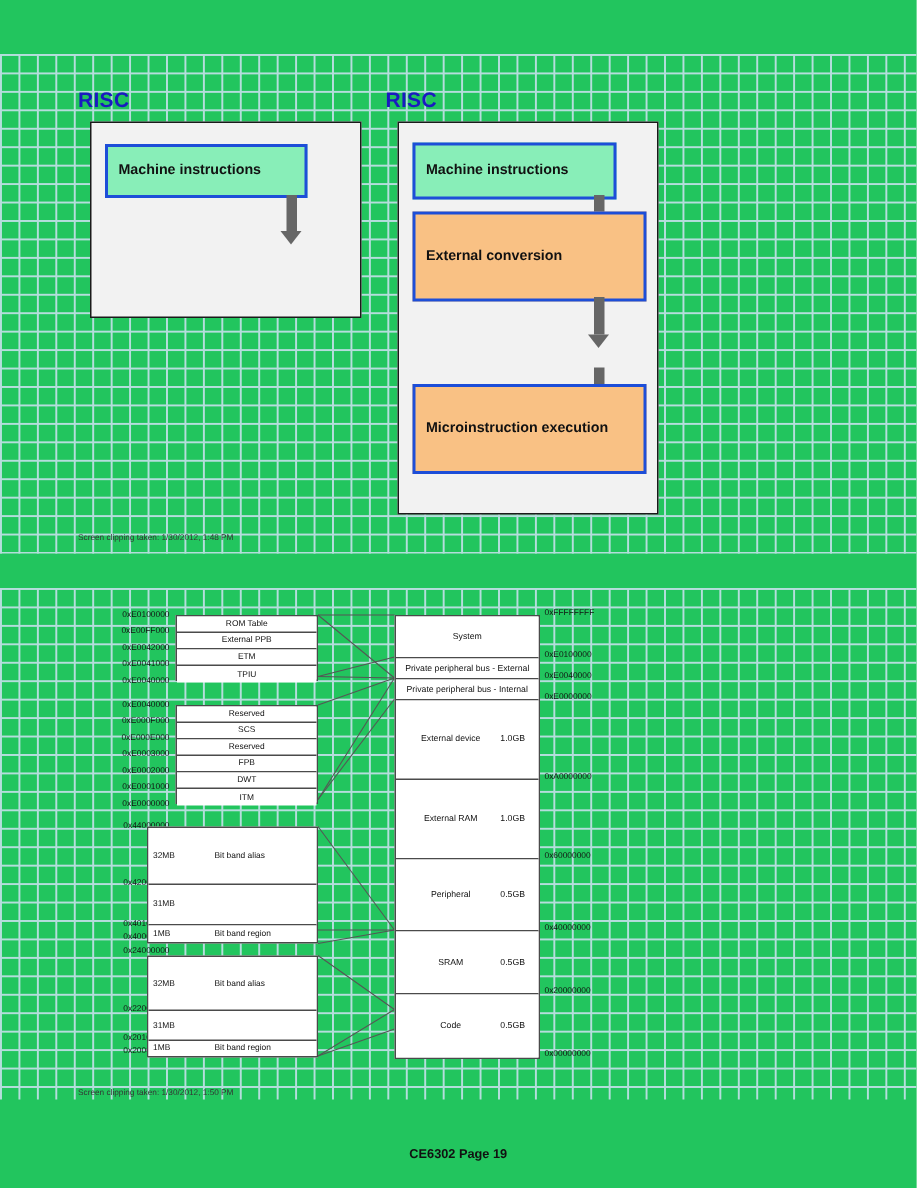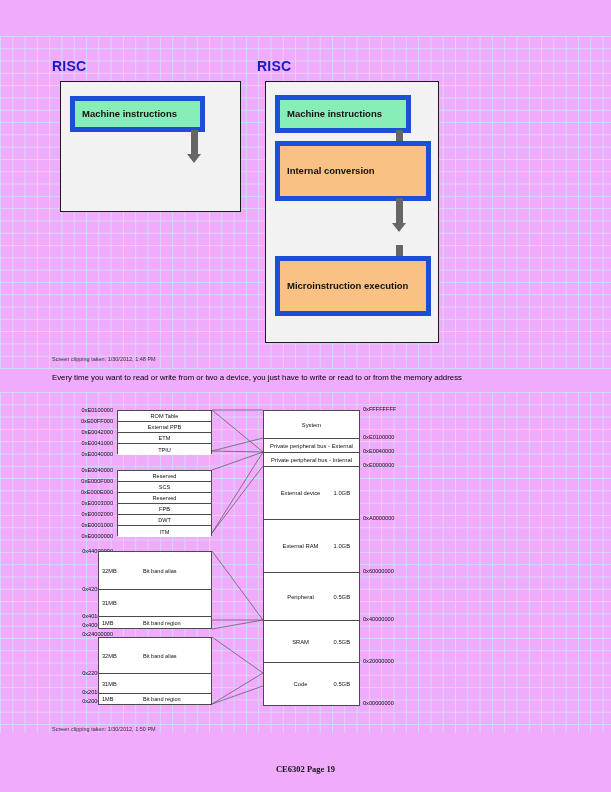--- a/index.html
+++ b/index.html
@@ -4,21 +4,21 @@
 <style>
   html,body{margin:0;padding:0;}
   body{
     width:611px;height:792px;
     background:#ffffff;
     font-family:"Liberation Sans", sans-serif;
     position:relative;
     overflow:hidden;
   }
   
-  #page{position:absolute;left:0;top:0;width:611px;height:792px;background:#f0abfc;}
+  #page{position:absolute;left:0;top:0;width:611px;height:792px;background:#22c55e;}
   .grid{
     position:absolute;
     background-image:
       linear-gradient(to right, #cfe2f3 1px, transparent 1px),
       linear-gradient(to bottom, #cfe2f3 1px, transparent 1px);
     background-size:12.3px 12.3px;
     opacity:.85;
   }
   #grid-top{left:0;top:36px;width:611px;height:333px;}
   #grid-bottom{left:0;top:392px;width:611px;height:341px;}
@@ -26,21 +26,21 @@
   
   .clip-title{
     position:absolute;color:#1a1ac0;font-weight:bold;font-size:14px;
     letter-spacing:.2px;
   }
   .panel{
     position:absolute;background:#f2f2f2;border:1.5px solid #1a1a1a;
     box-sizing:border-box;
   }
   .blk{
-    position:absolute;box-sizing:border-box;border:5px solid #1d4ed8;
+    position:absolute;box-sizing:border-box;border:2px solid #1d4ed8;
     font-size:9.5px;font-weight:bold;color:#111;
     display:flex;align-items:center;
     padding-left:7px;line-height:1.25;
   }
   .green{background:#88eeb8;}
   .orange{background:#f9c184;}
   .arrow{position:absolute;}
   .arrow .shaft{position:absolute;background:#666666;width:7px;left:4px;top:0;}
   .arrow .head{
     position:absolute;width:0;height:0;left:0;
@@ -50,21 +50,21 @@
 
   .clip-note{
     position:absolute;font-size:5.5px;color:#333;white-space:nowrap;
     font-family:"Liberation Sans", sans-serif;
   }
   .body-line{
     position:absolute;font-size:7.8px;color:#000;white-space:nowrap;
   }
   .footer{
     position:absolute;width:611px;text-align:center;
-    font-family:Liberation Serif, serif;
+    font-family:Liberation Sans, sans-serif;
     font-size:8.5px;font-weight:bold;color:#111;
   }
 
   
   .mm-box{
     position:absolute;box-sizing:border-box;
     border:1px solid #4a4a4a;background:#fff;
   }
   .mm-row{
     position:absolute;box-sizing:border-box;
@@ -114,35 +114,34 @@
       <div class="head" style="top:24px;"></div>
     </div>
   </div>
 
   <div class="panel" style="left:265px;top:81px;width:174px;height:262px;">
     <div class="blk green" style="left:9px;top:13px;width:136px;height:38px;">Machine instructions</div>
     <div class="arrow" style="left:126px;top:48px;width:15px;height:34px;">
       <div class="shaft" style="height:25px;"></div>
       <div class="head" style="top:25px;"></div>
     </div>
-    <div class="blk orange" style="left:9px;top:59px;width:156px;height:60px;">Internal conversion</div>
+    <div class="blk orange" style="left:9px;top:59px;width:156px;height:60px;">External conversion</div>
     <div class="arrow" style="left:126px;top:116px;width:15px;height:34px;">
       <div class="shaft" style="height:25px;"></div>
       <div class="head" style="top:25px;"></div>
     </div>
     <div class="arrow" style="left:126px;top:163px;width:15px;height:35px;">
       <div class="shaft" style="height:26px;"></div>
       <div class="head" style="top:26px;"></div>
     </div>
     <div class="blk orange" style="left:9px;top:174px;width:156px;height:60px;">Microinstruction execution</div>
   </div>
 
   <div class="clip-note" style="left:52px;top:356px;">Screen clipping taken: 1/30/2012, 1:48 PM</div>
 
-  <div class="body-line" style="left:52px;top:373px;">Every time you want to read or write from or two a device, you just have to write or read to or from the memory address</div>
 
   <svg class="connectors" width="611" height="792">
     <g stroke="#555" stroke-width="0.7" fill="none">
 
       <path d="M212,410 L263,410"></path>
       <path d="M212,410 L263,452"></path>
       <path d="M212,451 L263,452"></path>
       <path d="M212,451 L263,438"></path>
 
       <path d="M212,470 L263,452"></path>

